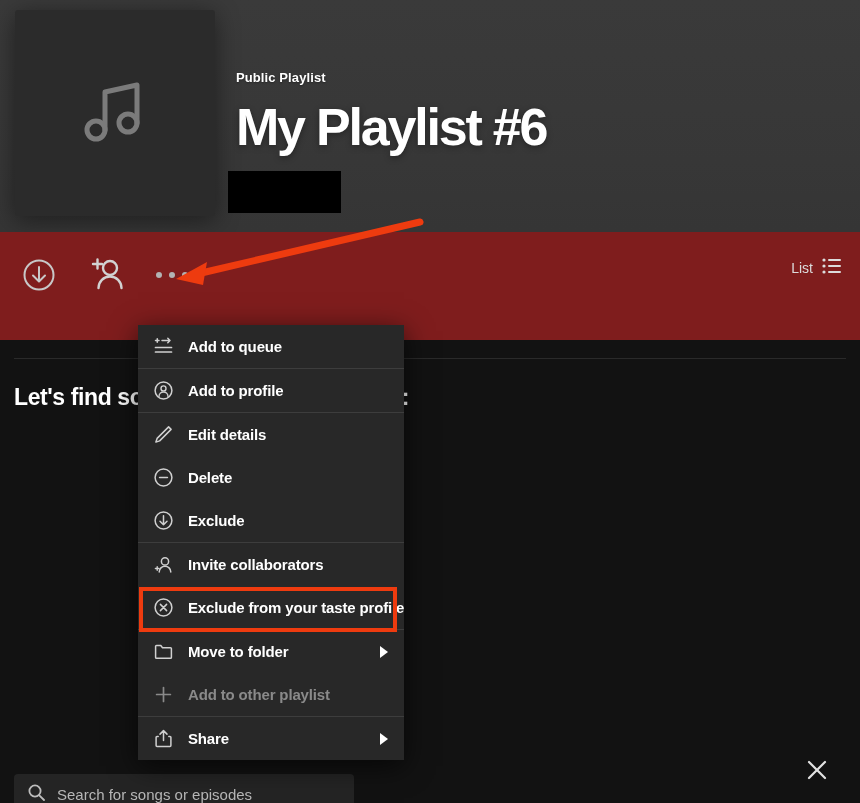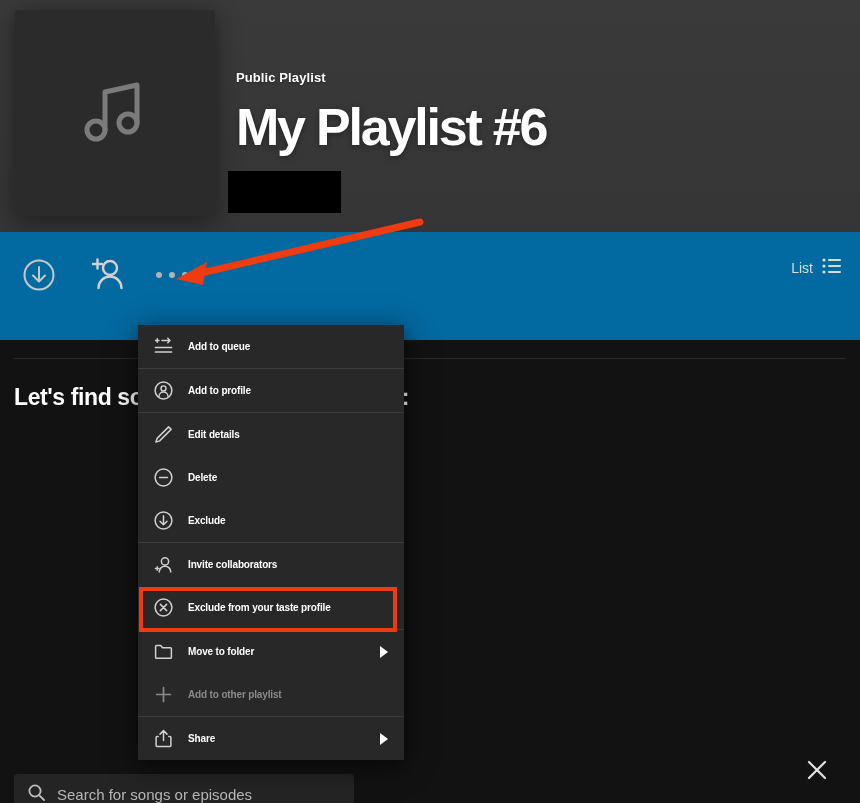--- a/index.html
+++ b/index.html
@@ -77,21 +77,21 @@
     background: #000000;
   }
 
   
   .toolbar {
     position: absolute;
     left: 0;
     top: 232px;
     width: 860px;
     height: 108px;
-    background: #0369a1;
+    background: #7f1d1d;
   }
   .toolbar-left {
     position: absolute;
     left: 12px;
     top: 16px;
     display: flex;
     align-items: center;
     gap: 14px;
   }
   .tb-btn {
@@ -224,21 +224,21 @@
   }
   .menu-item.disabled { color: #8a8a8a; cursor: default; }
   .menu-item .mi-icon {
     width: 26px;
     flex: 0 0 26px;
     display: flex;
     align-items: center;
     justify-content: flex-start;
   }
   .menu-item .mi-label {
-    font-size: 10px;
+    font-size: 15px;
     font-weight: bold;
     letter-spacing: -0.15px;
     margin-left: 8px;
     white-space: nowrap;
   }
   .menu-item .mi-arrow {
     margin-left: auto;
     display: flex;
     align-items: center;
   }

